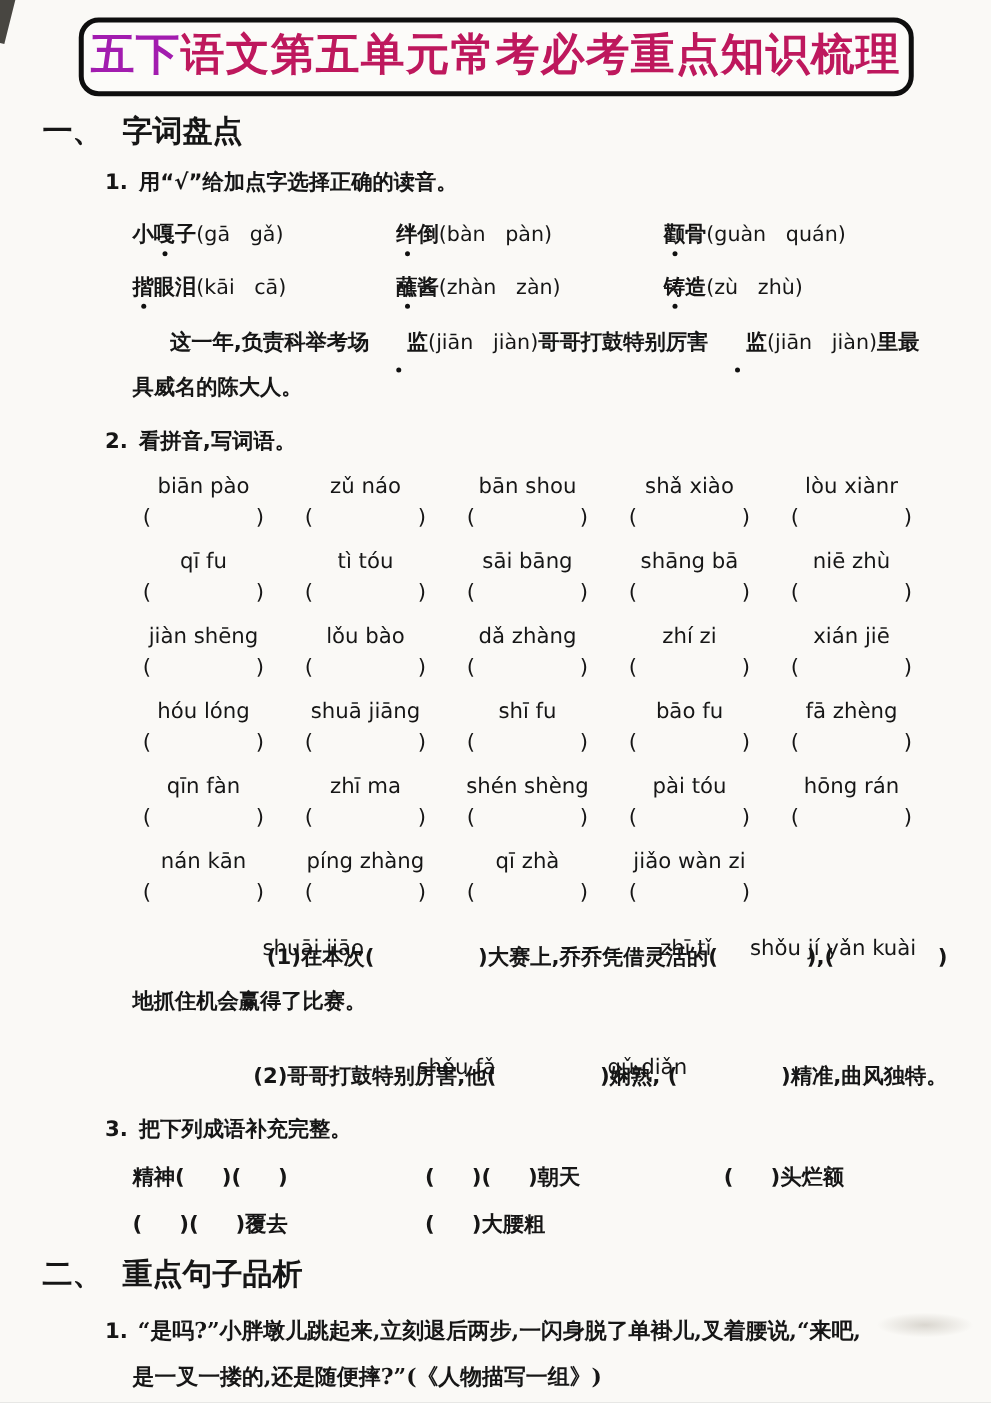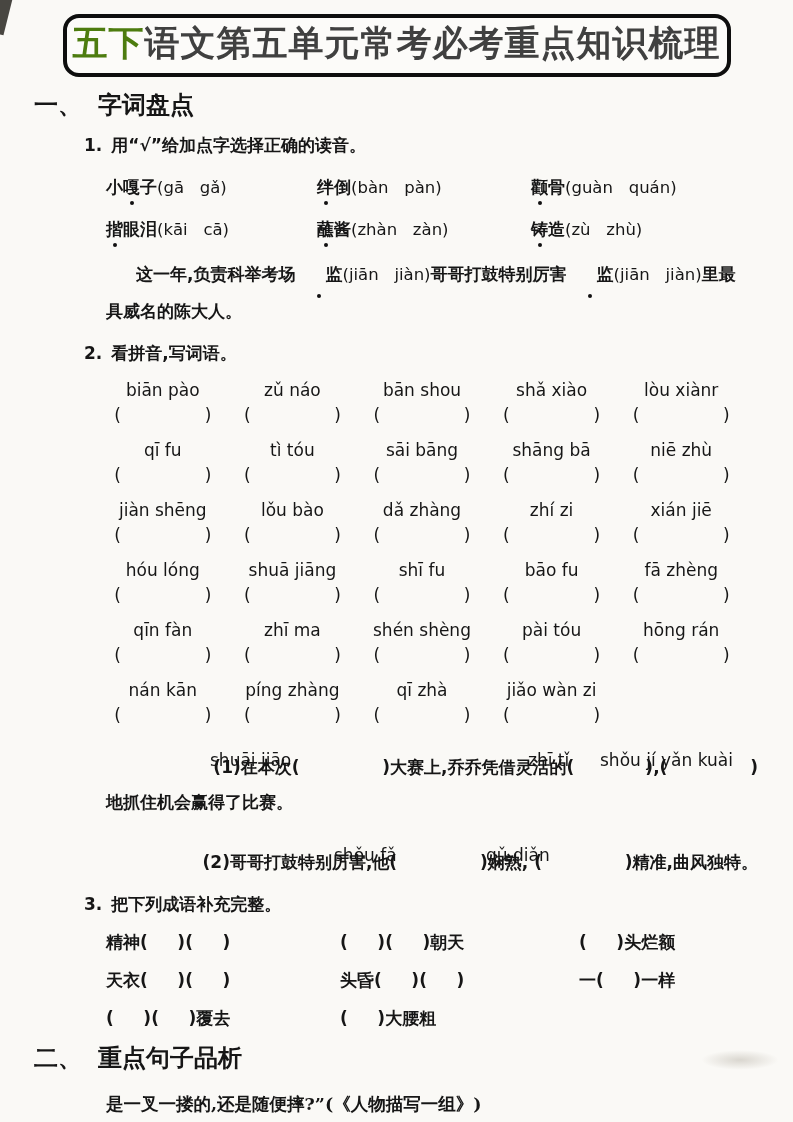--- a/index.html
+++ b/index.html
@@ -11,22 +11,22 @@
   }
   
   .artifact-tl{position:absolute;left:-7px;top:-10px;width:16px;height:44px;
     background:#34322e;transform:rotate(14deg);opacity:.9;}
   .smudge{position:absolute;right:14px;top:1050px;width:78px;height:20px;
     background:radial-gradient(ellipse at center,rgba(178,172,160,.45),rgba(178,172,160,0) 70%);}
   
   .title-box{margin:14px auto 0;width:660px;border:4px solid #0e0e0e;border-radius:16px;
     text-align:center;padding:2px 0 6px;background:#fcfbf9;}
   .title-box .t{font-size:35px;font-weight:bold;letter-spacing:1px;}
-  .t-black{color:#4d7c0f;}
-  .t-blue{color:#404040;}
+  .t-black{color:#a21caf;}
+  .t-blue{color:#be185d;}
   
   .sec-head{margin:12px 0 0 34px;font-size:24px;font-weight:bold;}
   .sec-head .sec-num{margin-right:16px;}
   
   .q-prompt{margin:13px 0 0 84px;font-size:17px;font-weight:bold;}
   .q-prompt .qnum{margin-right:9px;}
   
   .q1-row{display:flex;margin:19px 0 0 106px;font-size:17px;font-weight:bold;}
   .q1-item{white-space:pre;}
   .q1-item:nth-child(1){width:211px;}
@@ -338,25 +338,25 @@
     <span class="hint" style="left:380px">gǔ diǎn</span>
     <div class="fill-line">(2)哥哥打鼓特别厉害,他(              )娴熟, (              )精准,曲风独特。</div>
   </div>
 
   <div class="q-prompt">
     <span class="qnum">3.</span><span>把下列成语补充完整。</span>
   </div>
 
   <div id="q3-rows">
       <div class="i-row"><span class="i-cell">精神(     )(     )</span><span class="i-cell">(     )(     )朝天</span><span class="i-cell">(     )头烂额</span></div>
-      <div class="i-row"><span class="i-cell">天衣(     )(     )</span><span class="i-cell">头昏(     )(     )</span><span class="i-cell">一(     )一样</span></div>
       <div class="i-row"><span class="i-cell">(     )(     )覆去</span><span class="i-cell">(     )大腰粗</span></div>
     </div>
 
   <div class="sec-head">
     <span class="sec-num">二、</span><span>重点句子品析</span>
   </div>
 
   <div class="quote">
+    <div class="q-line1"><span class="qnum">1.</span><span>“是吗?”小胖墩儿跳起来,立刻退后两步,一闪身脱了单褂儿,叉着腰说,“来吧,</span></div>
     <div class="q-line2">是一叉一搂的,还是随便摔?”(《人物描写一组》)</div>
   </div>
 
 </div>
 
 </body></html>

